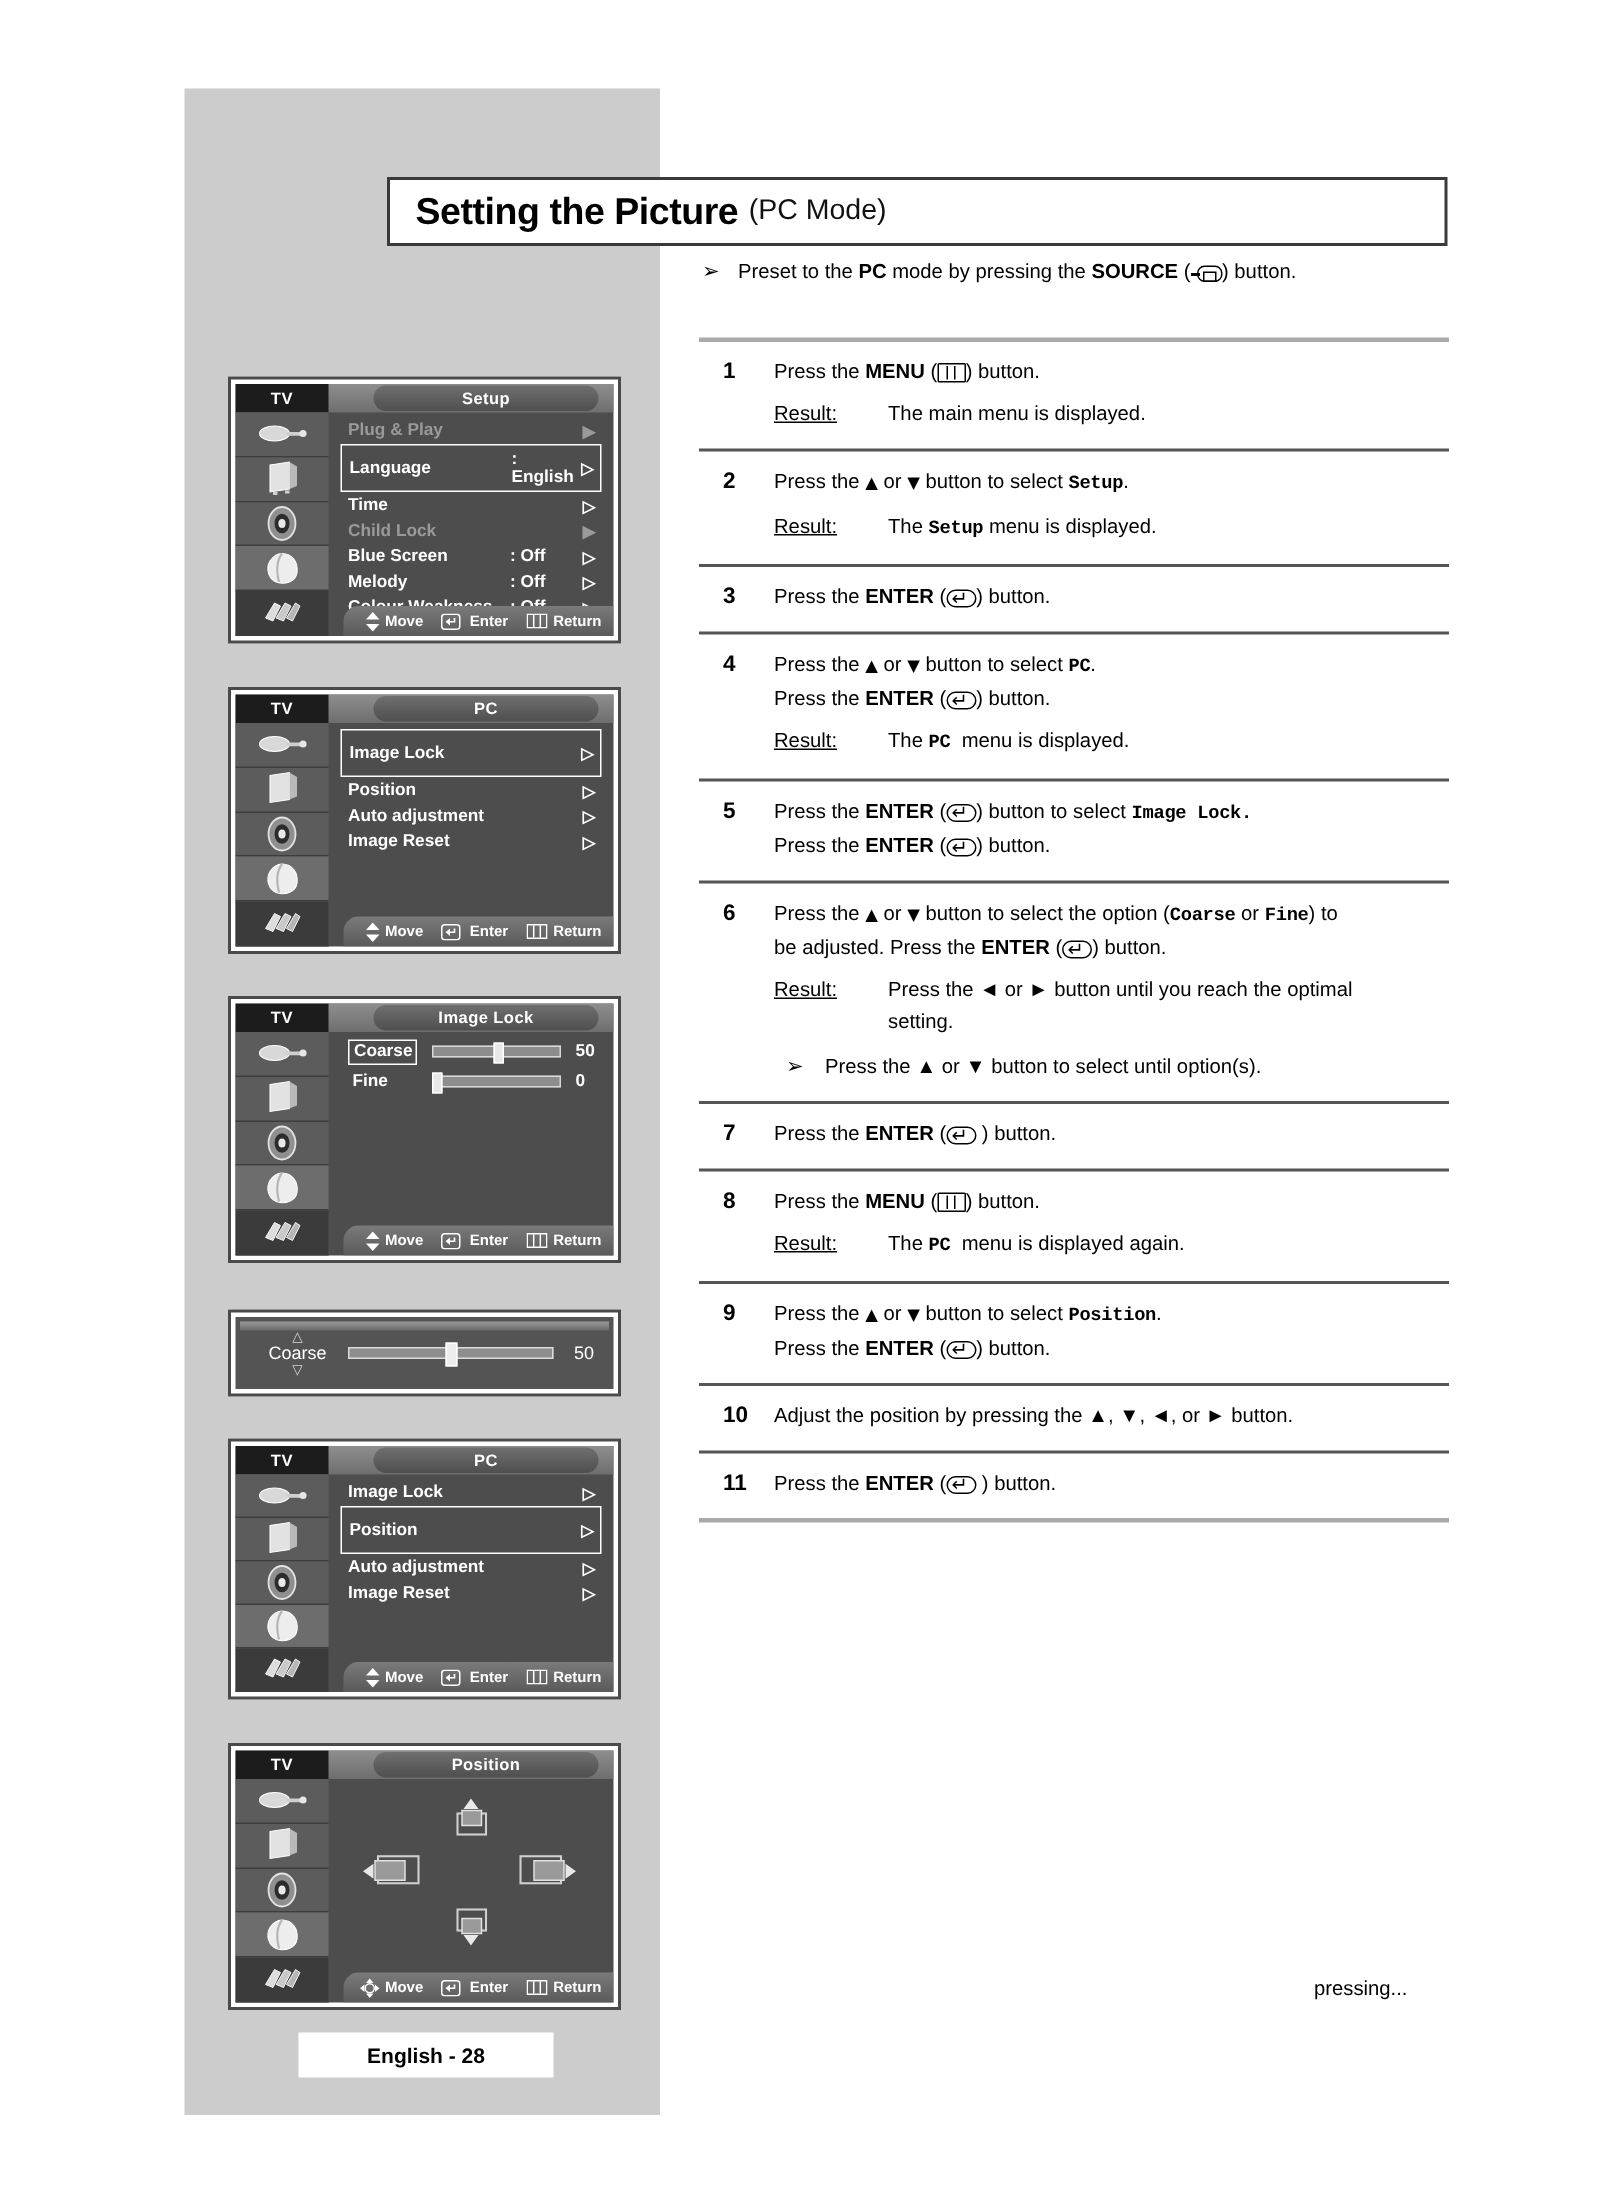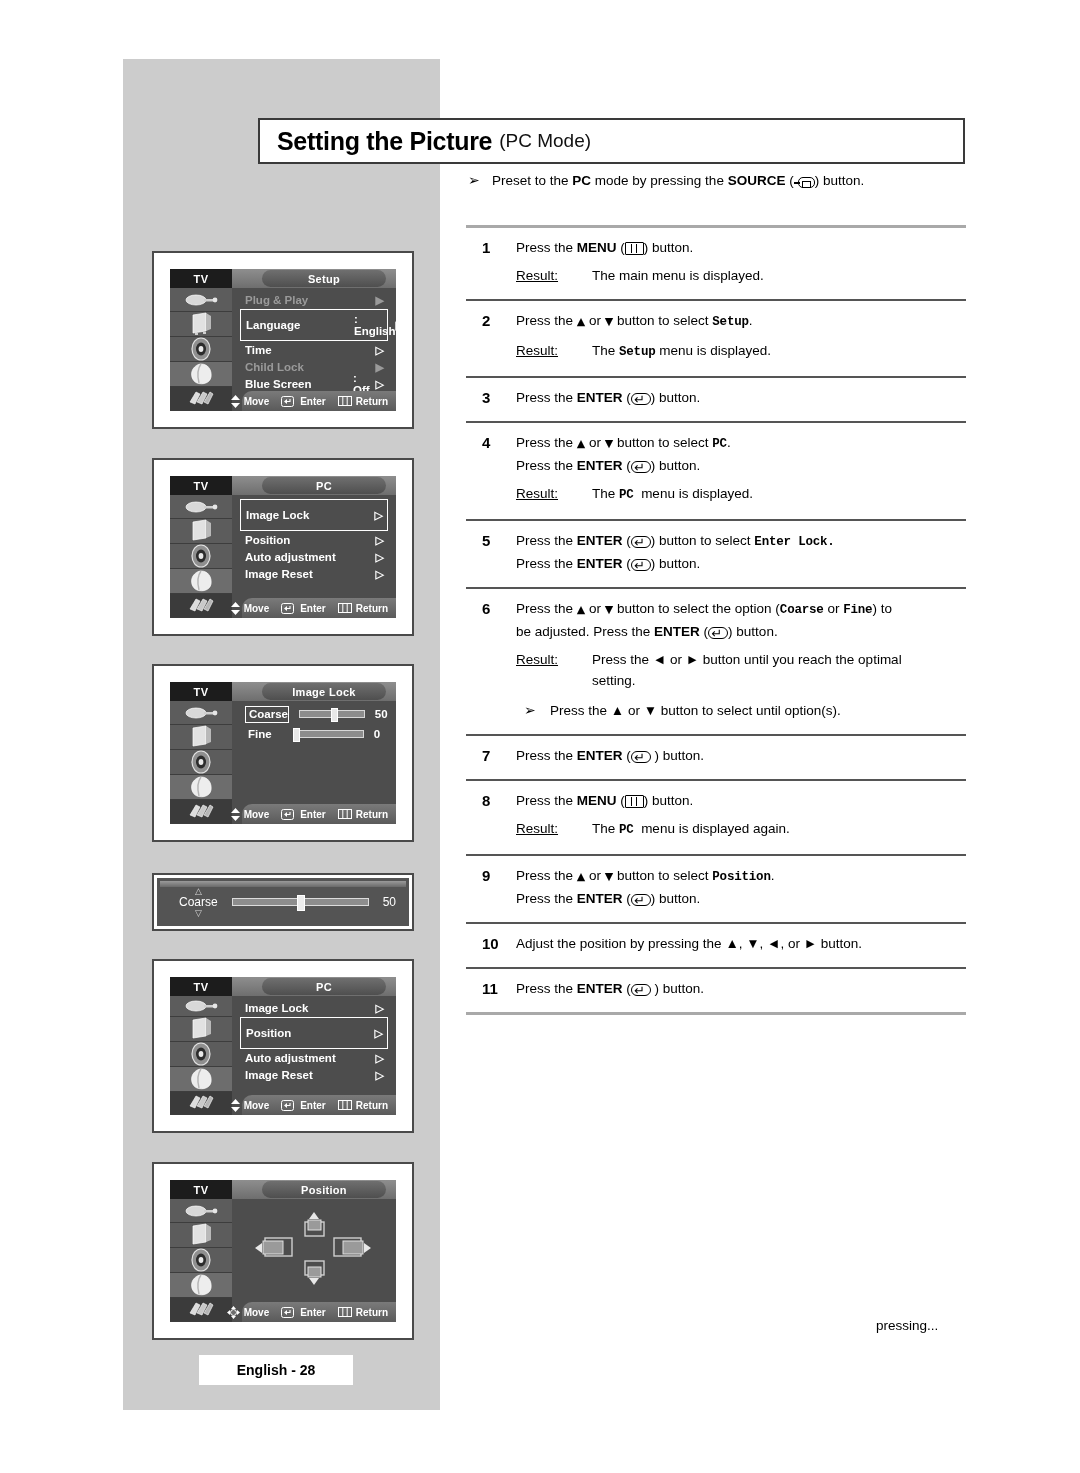--- a/index.html
+++ b/index.html
@@ -94,21 +94,21 @@
   .continued {
     position: absolute; left: 876px; top: 1318px;
     font-size: 13.5px; color: #000;
   }
 
   
   .osd {
     position: absolute;
     background: #ffffff;
     border: 2px solid #4a4a4a;
-    padding: 16px;
+    padding: 3px;
   }
   .osd-inner {
     position: relative; width: 100%; height: 100%;
     background: #4d4d4d;
     overflow: hidden;
   }
   
   .osd-top {
     position: relative; height: 19px;
     background: linear-gradient(#8e8e8e, #6e6e6e);
@@ -214,21 +214,21 @@
   
   .pos-stage { position:absolute; left:62px; top:19px; right:0; bottom:22px; }
   .pos-up   { position:absolute; left:50%; transform:translateX(-50%); top:12px; }
   .pos-down { position:absolute; left:50%; transform:translateX(-50%); bottom:10px; }
   .pos-left { position:absolute; left:22px; top:50%; transform:translateY(-50%); }
   .pos-right{ position:absolute; right:24px; top:50%; transform:translateY(-50%); }
 
   
   .page-badge {
     position: absolute; left: 199px; top: 1355px;
-    width: 154px; height: 30px; background: #fff;
+    width: 170px; height: 30px; background: #fff;
     display: flex; align-items: center; justify-content: center;
     font-size: 14px; font-weight: bold; color: #000;
   }
 </style>
 </head>
 <body>
 
 <div class="page">
 
   <div class="gray-col"></div>
@@ -288,21 +288,21 @@
           <span class="result-label">Result:</span>
           <span class="result-text">The <span class="mono">PC</span>&nbsp; menu is displayed.</span>
         </div>
       </div>
     </div>
     <div class="hr thin" style="margin-top:4px"></div>
 
     <div class="step">
       <div class="step-num">5</div>
       <div class="step-body">
-        <div class="step-line">Press the <b>ENTER</b> (<span class="key key-enter"></span>) button to select <span class="mono">Enter Lock.</span></div>
+        <div class="step-line">Press the <b>ENTER</b> (<span class="key key-enter"></span>) button to select <span class="mono">Image Lock.</span></div>
         <div class="step-line">Press the <b>ENTER</b> (<span class="key key-enter"></span>) button.</div>
       </div>
     </div>
     <div class="hr thin" style="margin-top:4px"></div>
 
     <div class="step">
       <div class="step-num">6</div>
       <div class="step-body">
         <div class="step-line">Press the <span class="arr">▲</span> or <span class="arr">▼</span> button to select the option (<span class="mono">Coarse</span> or <span class="mono">Fine</span>) to</div>
         <div class="step-line">be adjusted. Press the <b>ENTER</b> (<span class="key key-enter"></span>) button.</div>

